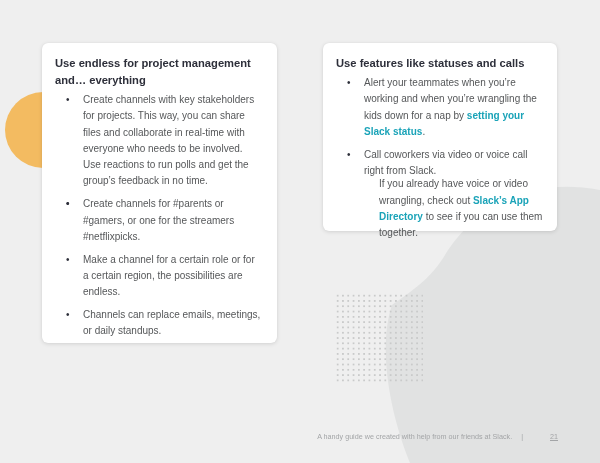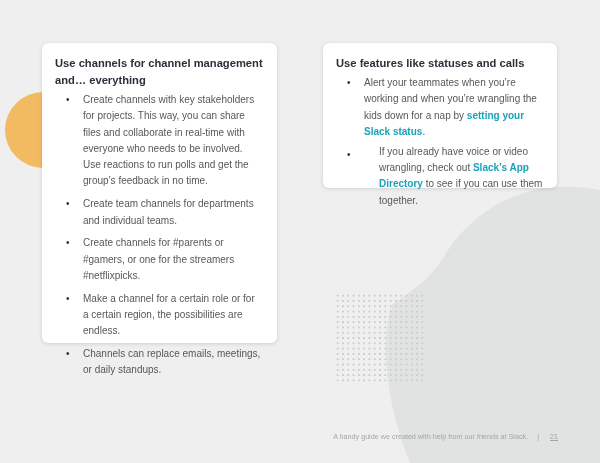--- a/index.html
+++ b/index.html
@@ -30,21 +30,21 @@
       background-size: 5.3px 5.3px;
     }
     .card {
       position: absolute;
       background: #ffffff;
       border-radius: 6px;
       box-shadow: 0 1px 4px rgba(0,0,0,0.12), 0 0 1px rgba(0,0,0,0.08);
       padding: 12px 14px 12px 13px;
     }
     .card-left { left: 42px; top: 43px; width: 235px; height: 300px; }
-    .card-right { left: 323px; top: 43px; width: 234px; height: 145px; }
+    .card-right { left: 323px; top: 43px; width: 234px; height: 188px; }
     .card-title {
       font-size: 11.2px;
       font-weight: bold;
       color: #2d2f3a;
       line-height: 17px;
       margin-bottom: 3px;
     }
     ul.bullets { list-style: none; }
     ul.bullets li {
       position: relative;
@@ -67,21 +67,21 @@
       color: #555759;
       margin-top: -3px;
     }
     .link {
       color: #1aa3b8;
       font-weight: bold;
       text-decoration: none;
     }
     .footer {
       position: absolute;
-      right: 54px; top: 432px;
+      right: 70px; top: 432px;
       font-size: 7.2px;
       color: #a3a5a7;
       white-space: nowrap;
       margin-left: 48px;
     }
     .footer .sep { margin: 0 7px 0 9px; }
     .footer-page {
       position: absolute;
       left: 550px; top: 432px;
       font-size: 7.2px;
@@ -93,35 +93,35 @@
 <body>
 
 <svg class="bg-blob" viewBox="0 0 600 463" xmlns="http://www.w3.org/2000/svg">
   <path d="M600 190 C 520 175, 470 215, 445 255 C 430 280, 410 292, 392 305 C 380 340, 385 400, 410 463 L 600 463 Z" fill="#e1e2e2"></path>
 </svg>
 
 <div class="orange-circle"></div>
 <div class="dot-grid"></div>
 
 <div class="card card-left">
-  <div class="card-title">Use channels for channel management and… everything</div>
+  <div class="card-title">Use endless for project management and… everything</div>
   <ul class="bullets">
     <li><span class="bullet">•</span><span>Create channels with key stakeholders for projects. This way, you can share files and collaborate in real-time with everyone who needs to be involved. Use reactions to run polls and get the group’s feedback in no time.</span></li>
-    <li><span class="bullet">•</span><span>Create team channels for departments and individual teams.</span></li>
+    <li><span class="bullet">•</span></li>
     <li><span class="bullet">•</span><span>Create channels for #parents or #gamers, or one for the streamers #netflixpicks.</span></li>
     <li><span class="bullet">•</span><span>Make a channel for a certain role or for a certain region, the possibilities are endless.</span></li>
     <li><span class="bullet">•</span><span>Channels can replace emails, meetings, or daily standups.</span></li>
   </ul>
 </div>
 
 <div class="card card-right">
   <div class="card-title">Use features like statuses and calls</div>
   <ul class="bullets">
     <li><span class="bullet">•</span><span>Alert your teammates when you’re working and when you’re wrangling the kids down for a nap by </span><a class="link">setting your Slack status</a><span>.</span></li>
-    <li style="margin-bottom:0"><span class="bullet">•</span></li>
+    <li style="margin-bottom:0"><span class="bullet">•</span><span>Call coworkers via video or voice call right from Slack.</span></li>
   </ul>
   <p class="sub-para"><span>If you already have voice or video wrangling, check out </span><a class="link">Slack’s App Directory</a><span> to see if you can use them together.</span></p>
 </div>
 
 <div class="footer">
   <span>A handy guide we created with help from our friends at Slack.</span><span class="sep">|</span>
 </div>
 <div class="footer-page">21</div>
 
 </body></html>

